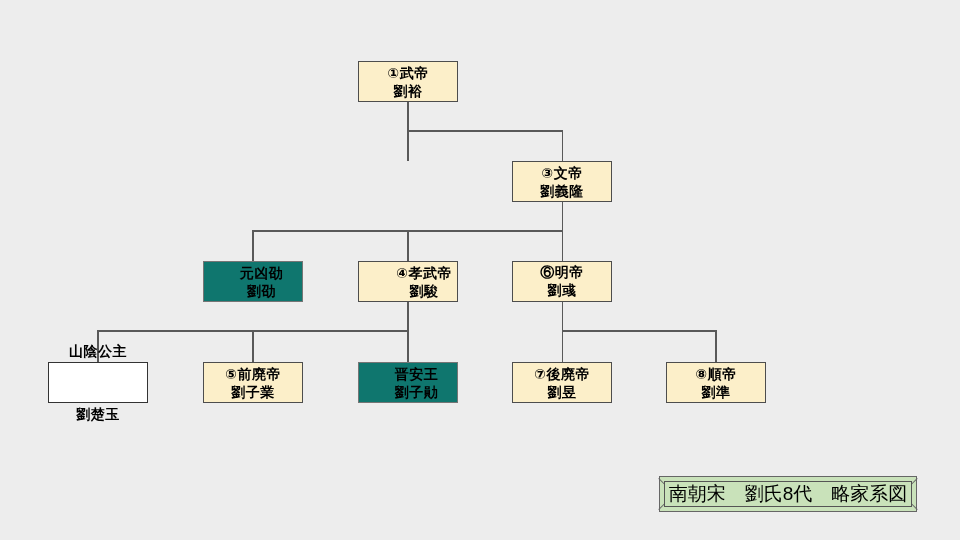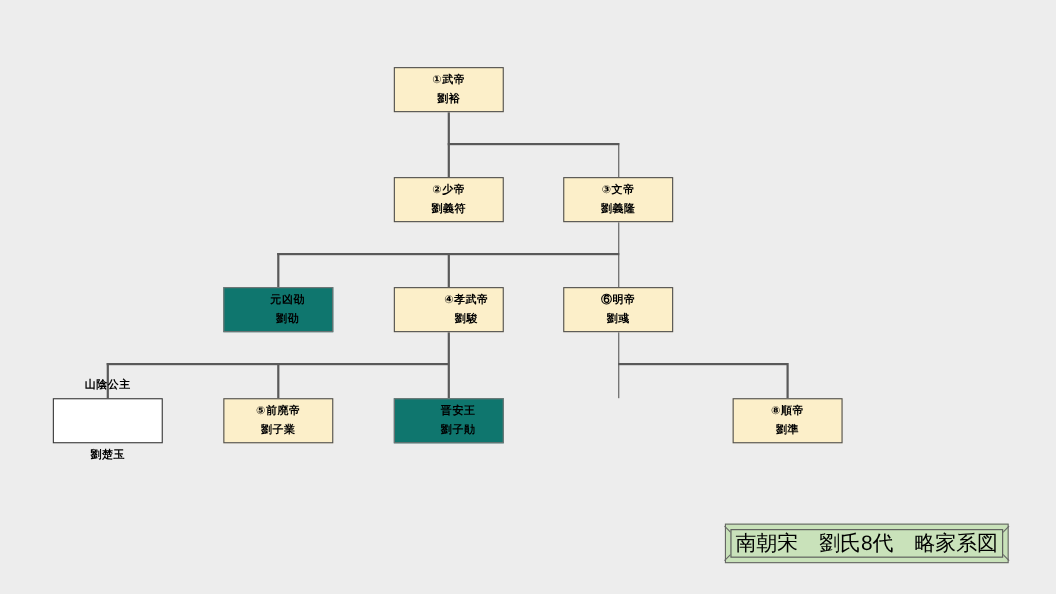--- a/index.html
+++ b/index.html
@@ -23,21 +23,21 @@
     box-sizing: border-box;
     border: 1.5px solid #4D4D4D;
     background: #FCEFC9;
     display: flex;
     flex-direction: column;
     align-items: center;
     justify-content: center;
     text-align: center;
     color: #000;
     font-weight: bold;
-    font-size: 10px;
+    font-size: 14px;
     line-height: 18px;
     letter-spacing: 0.5px;
   }
   .node.gray  { background: #0f766e; border-color: #757575; padding-left: 17px; }
   .node.white { background: #FFFFFF; border-color: #333333; }
   .node span { display: block; white-space: nowrap; }
 
   
   .n1  { left: 358px; top:  61px; }
   .n2  { left: 358px; top: 161px; }
@@ -108,24 +108,20 @@
 
   <div class="line v" style="left:561.5px; top:302px; height:60px;"></div>
   <div class="line h" style="left:561.5px; top:330px; width:154px;"></div>
   <div class="line v" style="left:715px; top:330px; height:32px;"></div>
 
   <div class="node n1">
     <span>①武帝</span>
     <span>劉裕</span>
   </div>
 
-  <div class="node n2">
-    <span>②少帝</span>
-    <span>劉義符</span>
-  </div>
   <div class="node n3">
     <span>③文帝</span>
     <span>劉義隆</span>
   </div>
 
   <div class="node n4 gray">
     <span>元凶劭</span>
     <span>劉劭</span>
   </div>
   <div class="node n5">
@@ -142,20 +138,24 @@
     <span>劉楚玉</span>
   </div>
   <div class="node n8">
     <span>⑤前廃帝</span>
     <span>劉子業</span>
   </div>
   <div class="node n9 gray">
     <span>晋安王</span>
     <span>劉子勛</span>
   </div>
+  <div class="node n10">
+    <span>⑦後廃帝</span>
+    <span>劉昱</span>
+  </div>
   <div class="node n11">
     <span>⑧順帝</span>
     <span>劉準</span>
   </div>
 
   <div class="title-outer">
     <div class="bevel tl"></div>
     <div class="bevel tr"></div>
     <div class="bevel bl"></div>
     <div class="bevel br"></div>

